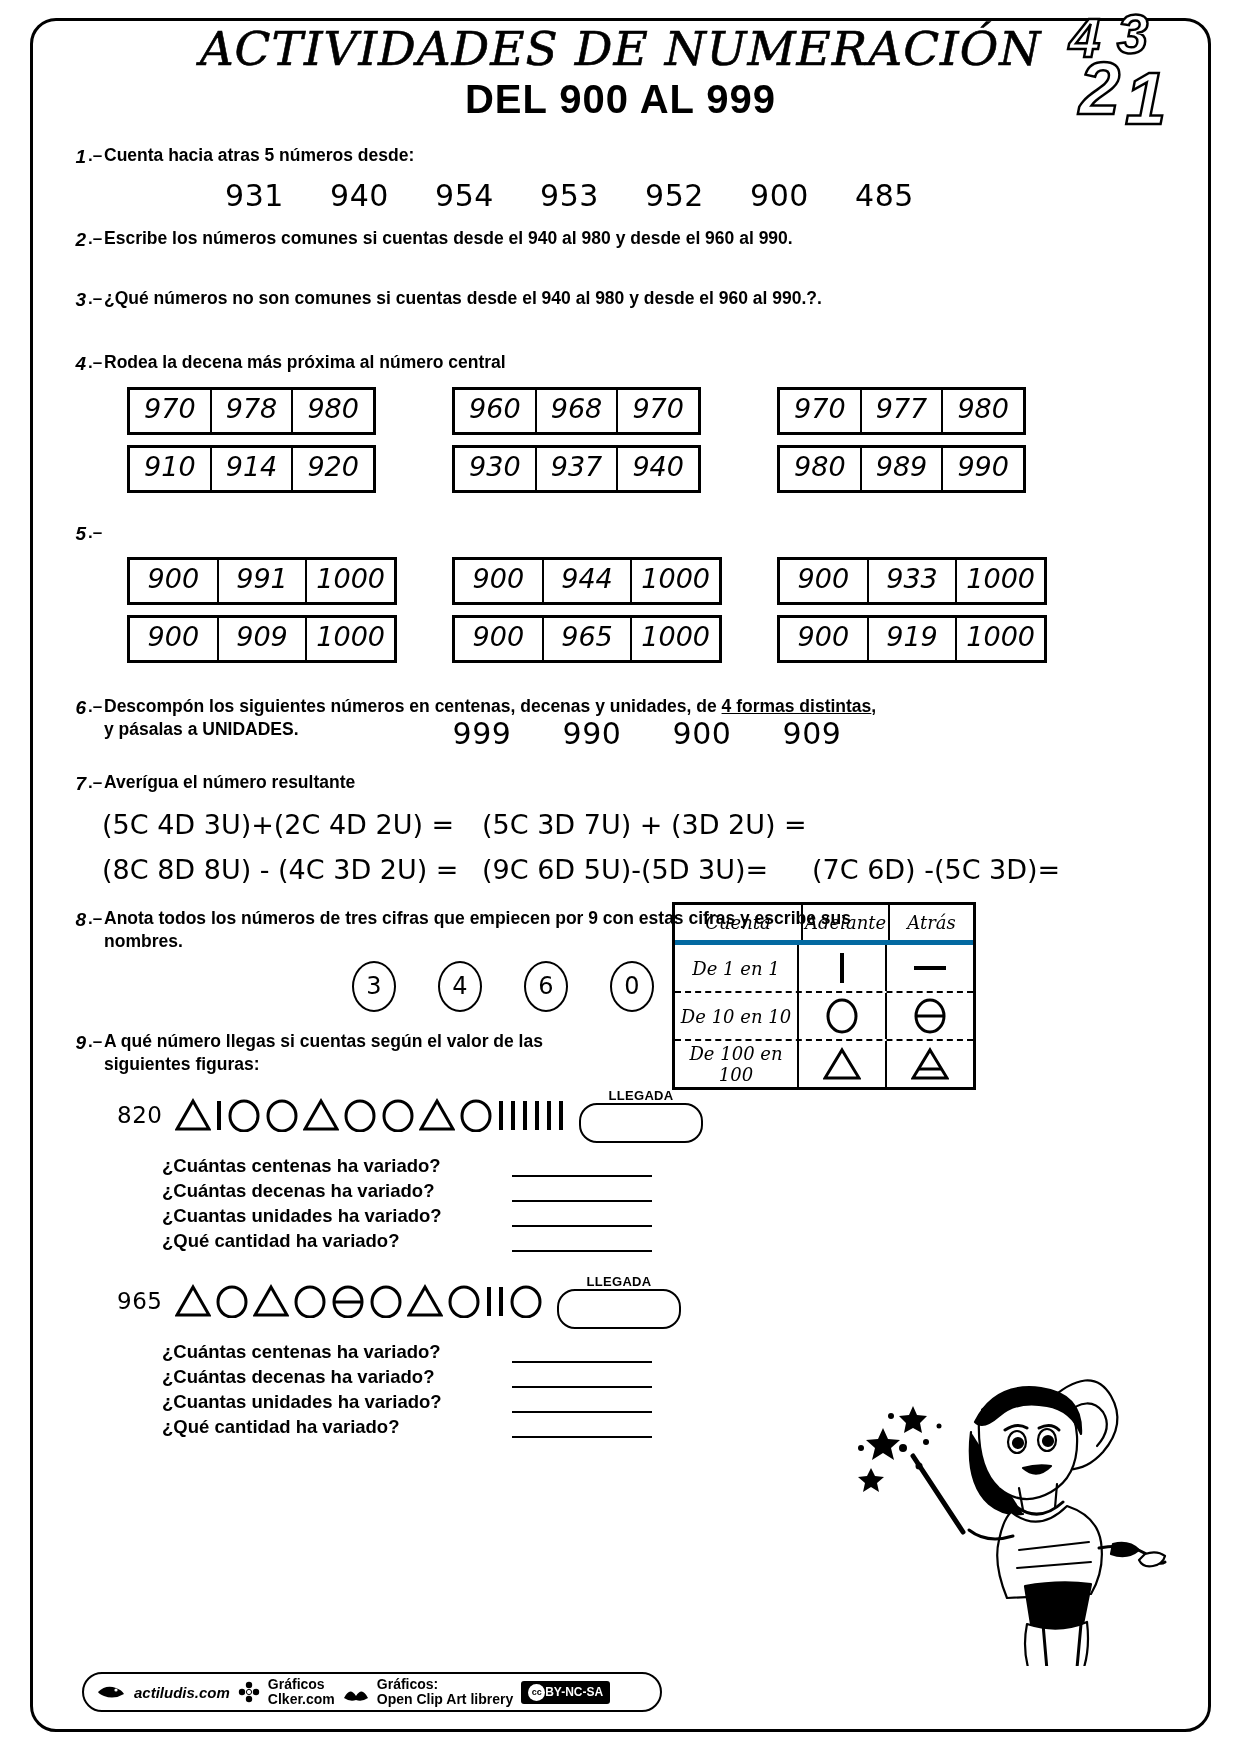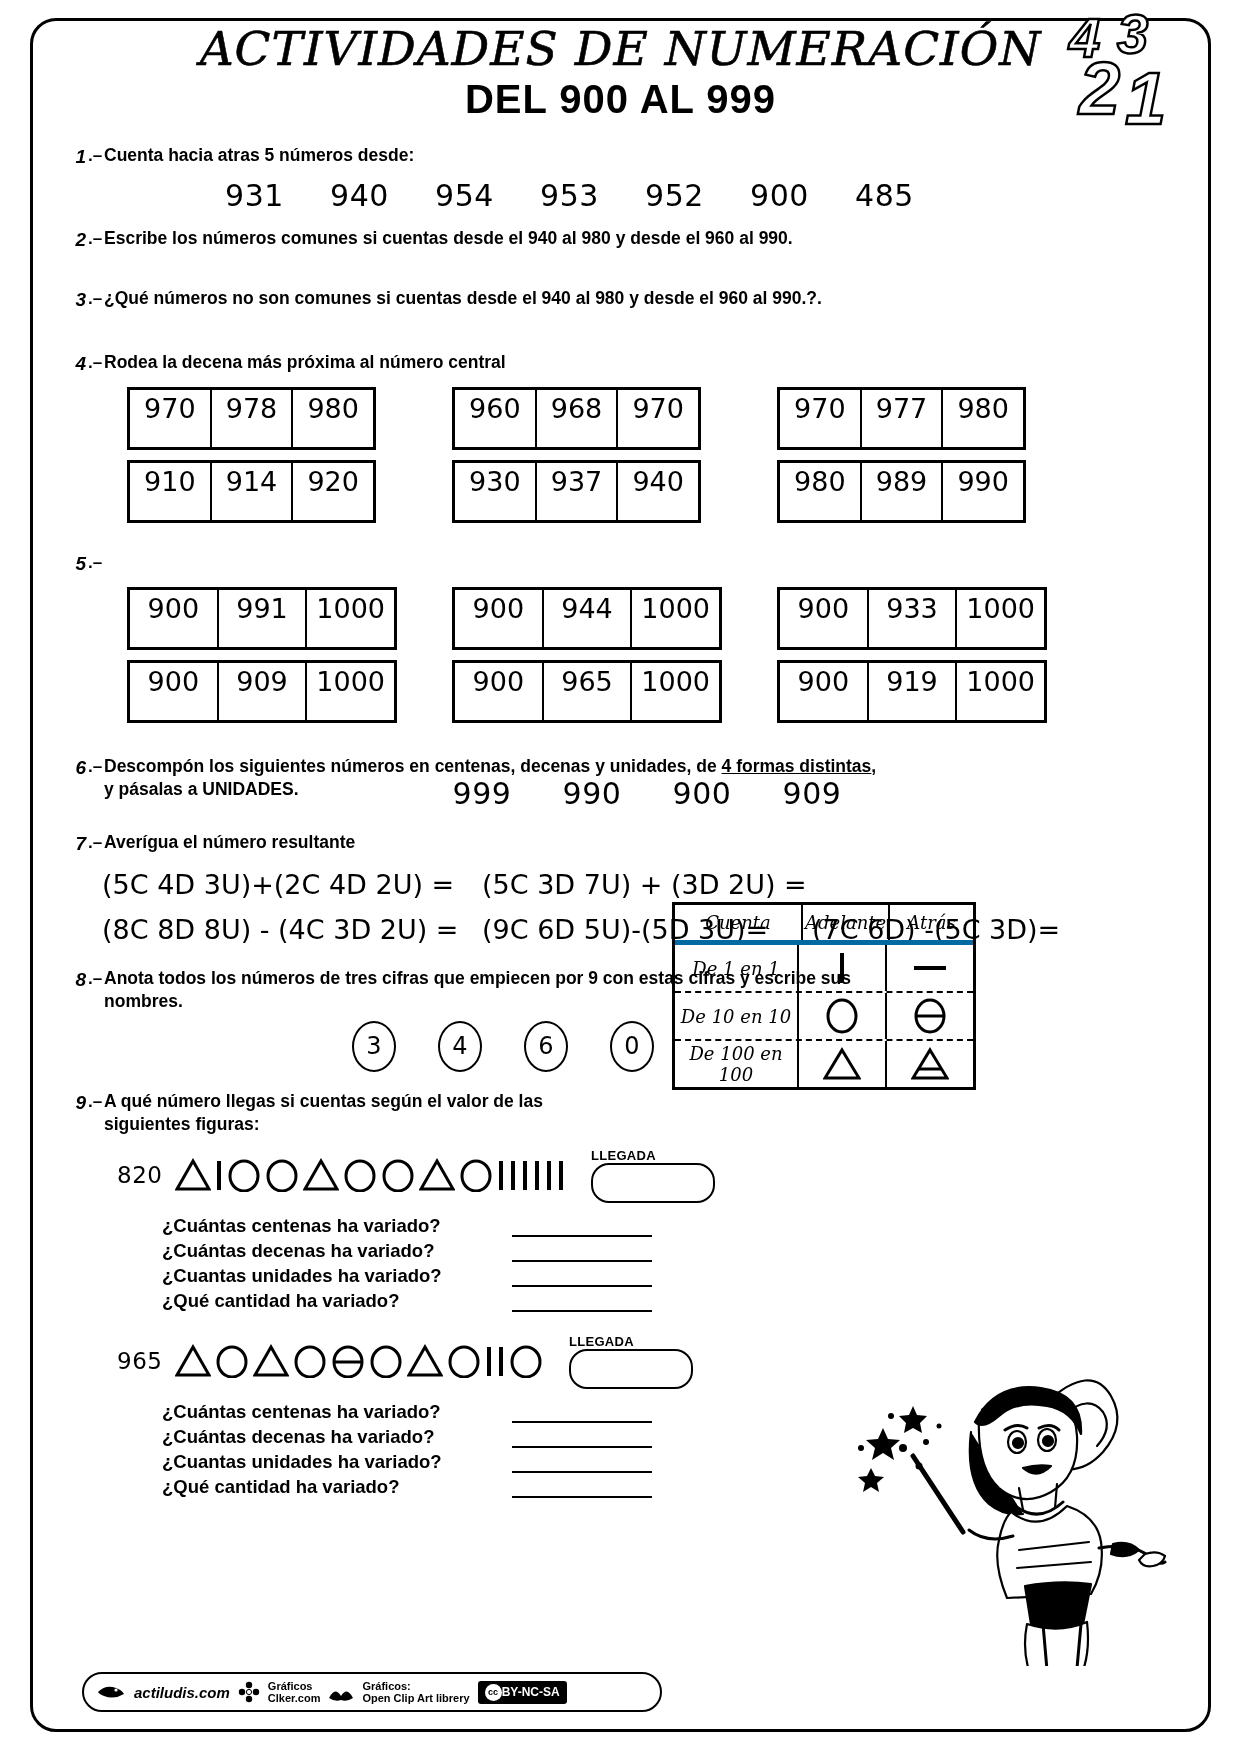--- a/index.html
+++ b/index.html
@@ -70,23 +70,24 @@
   }
   .numrow span{ width:105px; text-align:center; }
 
   
   .trio-row{ display:flex; gap:0; margin-top:12px; padding-left:75px; }
   .trio-col{ width:325px; }
   .boxset{ display:flex; border:3px solid #000; width:243px; margin-bottom:10px; }
   .boxset.wide{ width:264px; }
   .cell{
     flex:1 1 0; text-align:center;
-    font-size:27px; padding:3px 0 23px 0;
+    font-size:27px; padding:3px 0 8px 0;
     border-right:2px solid #000;
     font-family:"DejaVu Sans", sans-serif;
+    font-style:italic;
   }
   .cell:last-child{ border-right:none; }
 
   
   .ex6-nums{ display:flex; margin:4px 0 0 375px; font-size:30px; }
   .ex6-nums span{ width:110px; text-align:center; }
 
   
   .expr-row{ display:flex; margin-top:14px; padding-left:50px; }
   .expr{
@@ -121,39 +122,39 @@
     display:flex; align-items:center; justify-content:center;
   }
   .ref-table .c:last-child{ border-right:none; }
   .ref-table .c.lbl{ flex:0 0 122px; }
   .ref-table .r.body .c{ height:46px; padding:0; }
 
   
   .seq-row{ display:flex; align-items:center; margin-top:10px; padding-left:65px;}
   .seq-start{ font-size:23px; font-family:"DejaVu Sans", sans-serif; width:58px; }
   .seq-shapes{ display:flex; align-items:center; gap:4px; }
-  .llegada-wrap{ margin-left:26px; }
+  .llegada-wrap{ margin-left:14px; text-align:center; }
   .llegada-lbl{ font-size:13px; font-weight:bold; letter-spacing:0.3px; }
   .llegada-box{ width:120px; height:36px; border:2.5px solid #000; border-radius:18px; }
 
   .qlist{ margin:12px 0 0 110px; }
   .qline{ display:flex; align-items:flex-end; font-size:18.5px; font-weight:bold; margin-bottom:3px;}
   .qtext{ width:350px; }
   .qblank{ width:140px; border-bottom:2.5px solid #000; height:16px; }
 
   
   .footer{
     position:absolute; left:82px; bottom:42px;
     width:580px; height:40px;
     border:2.5px solid #000; border-radius:20px;
     display:flex; align-items:center; padding:0 12px;
     box-sizing:border-box; gap:8px;
   }
   .f-site{ font-size:15px; font-weight:bold;font-style:italic; }
-  .f-small{ font-size:11px; line-height:1.1; font-weight:bold; }
+  .f-small{ font-size:14px; line-height:1.1; font-weight:bold; }
   .f-cc{
     display:flex; align-items:center; gap:0;
     background:#000; color:#fff; border-radius:3px;
     padding:3px 7px; font-size:12px; font-weight:bold;
   }
   .cc-badge{
     background:#fff; color:#000; border-radius:50%;
     width:17px; height:17px; font-size:9px;
     display:flex; align-items:center; justify-content:center;
   }

